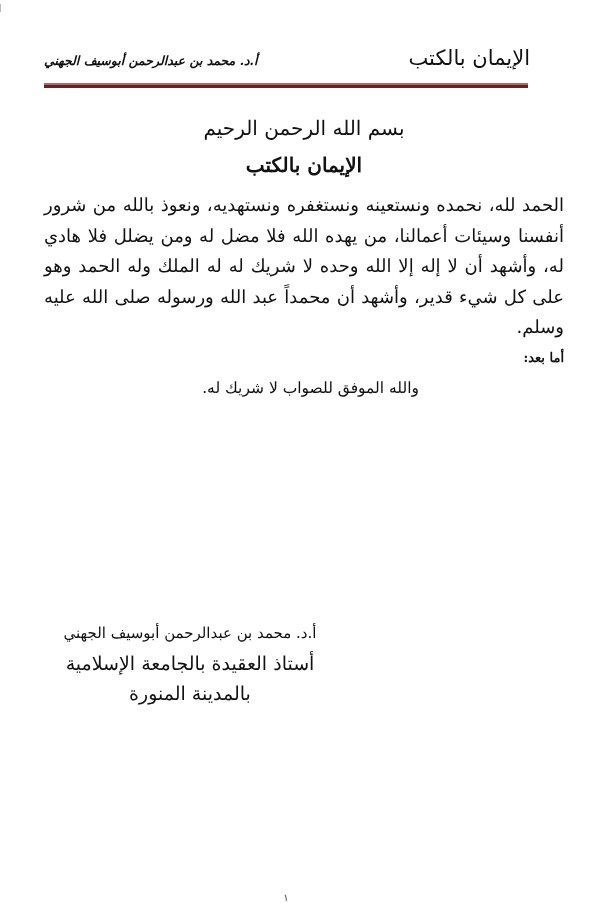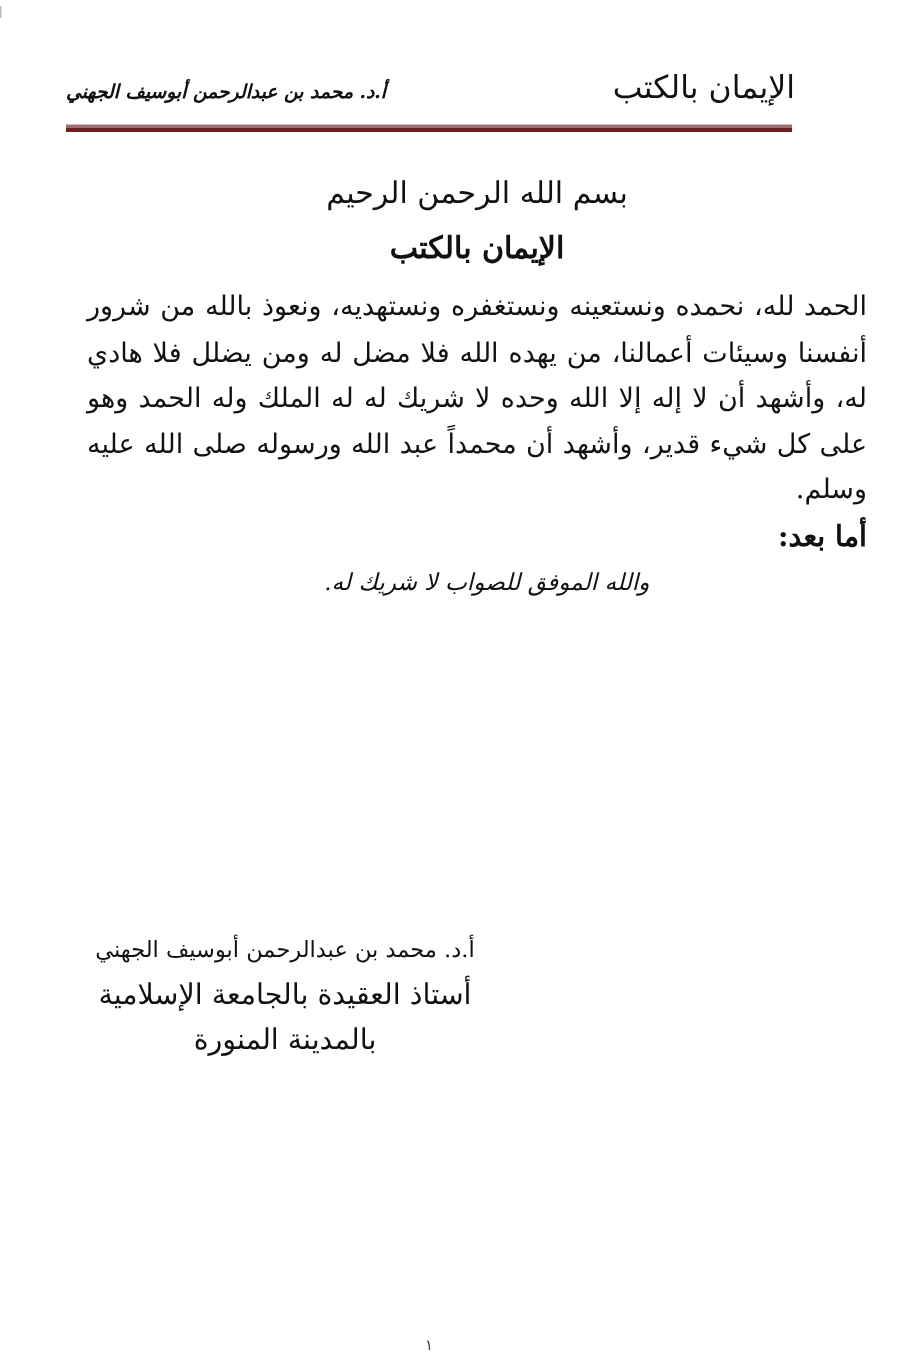--- a/index.html
+++ b/index.html
@@ -67,21 +67,20 @@
       height: 3px;
       background: #6b1f23;
     }
     .content {
       position: absolute;
       left: 44px;
       top: 112px;
       width: 520px;
       direction: rtl;
       text-align: justify;
-      margin-left: 14px;
     }
     .basmala {
       text-align: center;
       font-size: 20px;
       line-height: 32px;
       margin: 0 0 6px 0;
       padding-left: 0;
     }
     .doc-title {
       text-align: center;
@@ -91,31 +90,30 @@
       margin: 0 0 10px 0;
     }
     .para {
       font-size: 18px;
       line-height: 30.5px;
       margin: 0;
       text-align: justify;
       text-align-last: right;
     }
     .section-heading {
-      font-size: 19px;
+      font-size: 13px;
       font-weight: bold;
       line-height: 30px;
       margin: 0;
     }
     .closing {
       font-size: 15.5px;
       line-height: 30px;
       margin: 0;
       padding-right: 145px;
-      font-style: italic;
     }
     .signature {
       position: absolute;
       left: 44px;
       top: 618px;
       width: 292px;
       direction: rtl;
       text-align: center;
     }
     .signature .sig-name {

